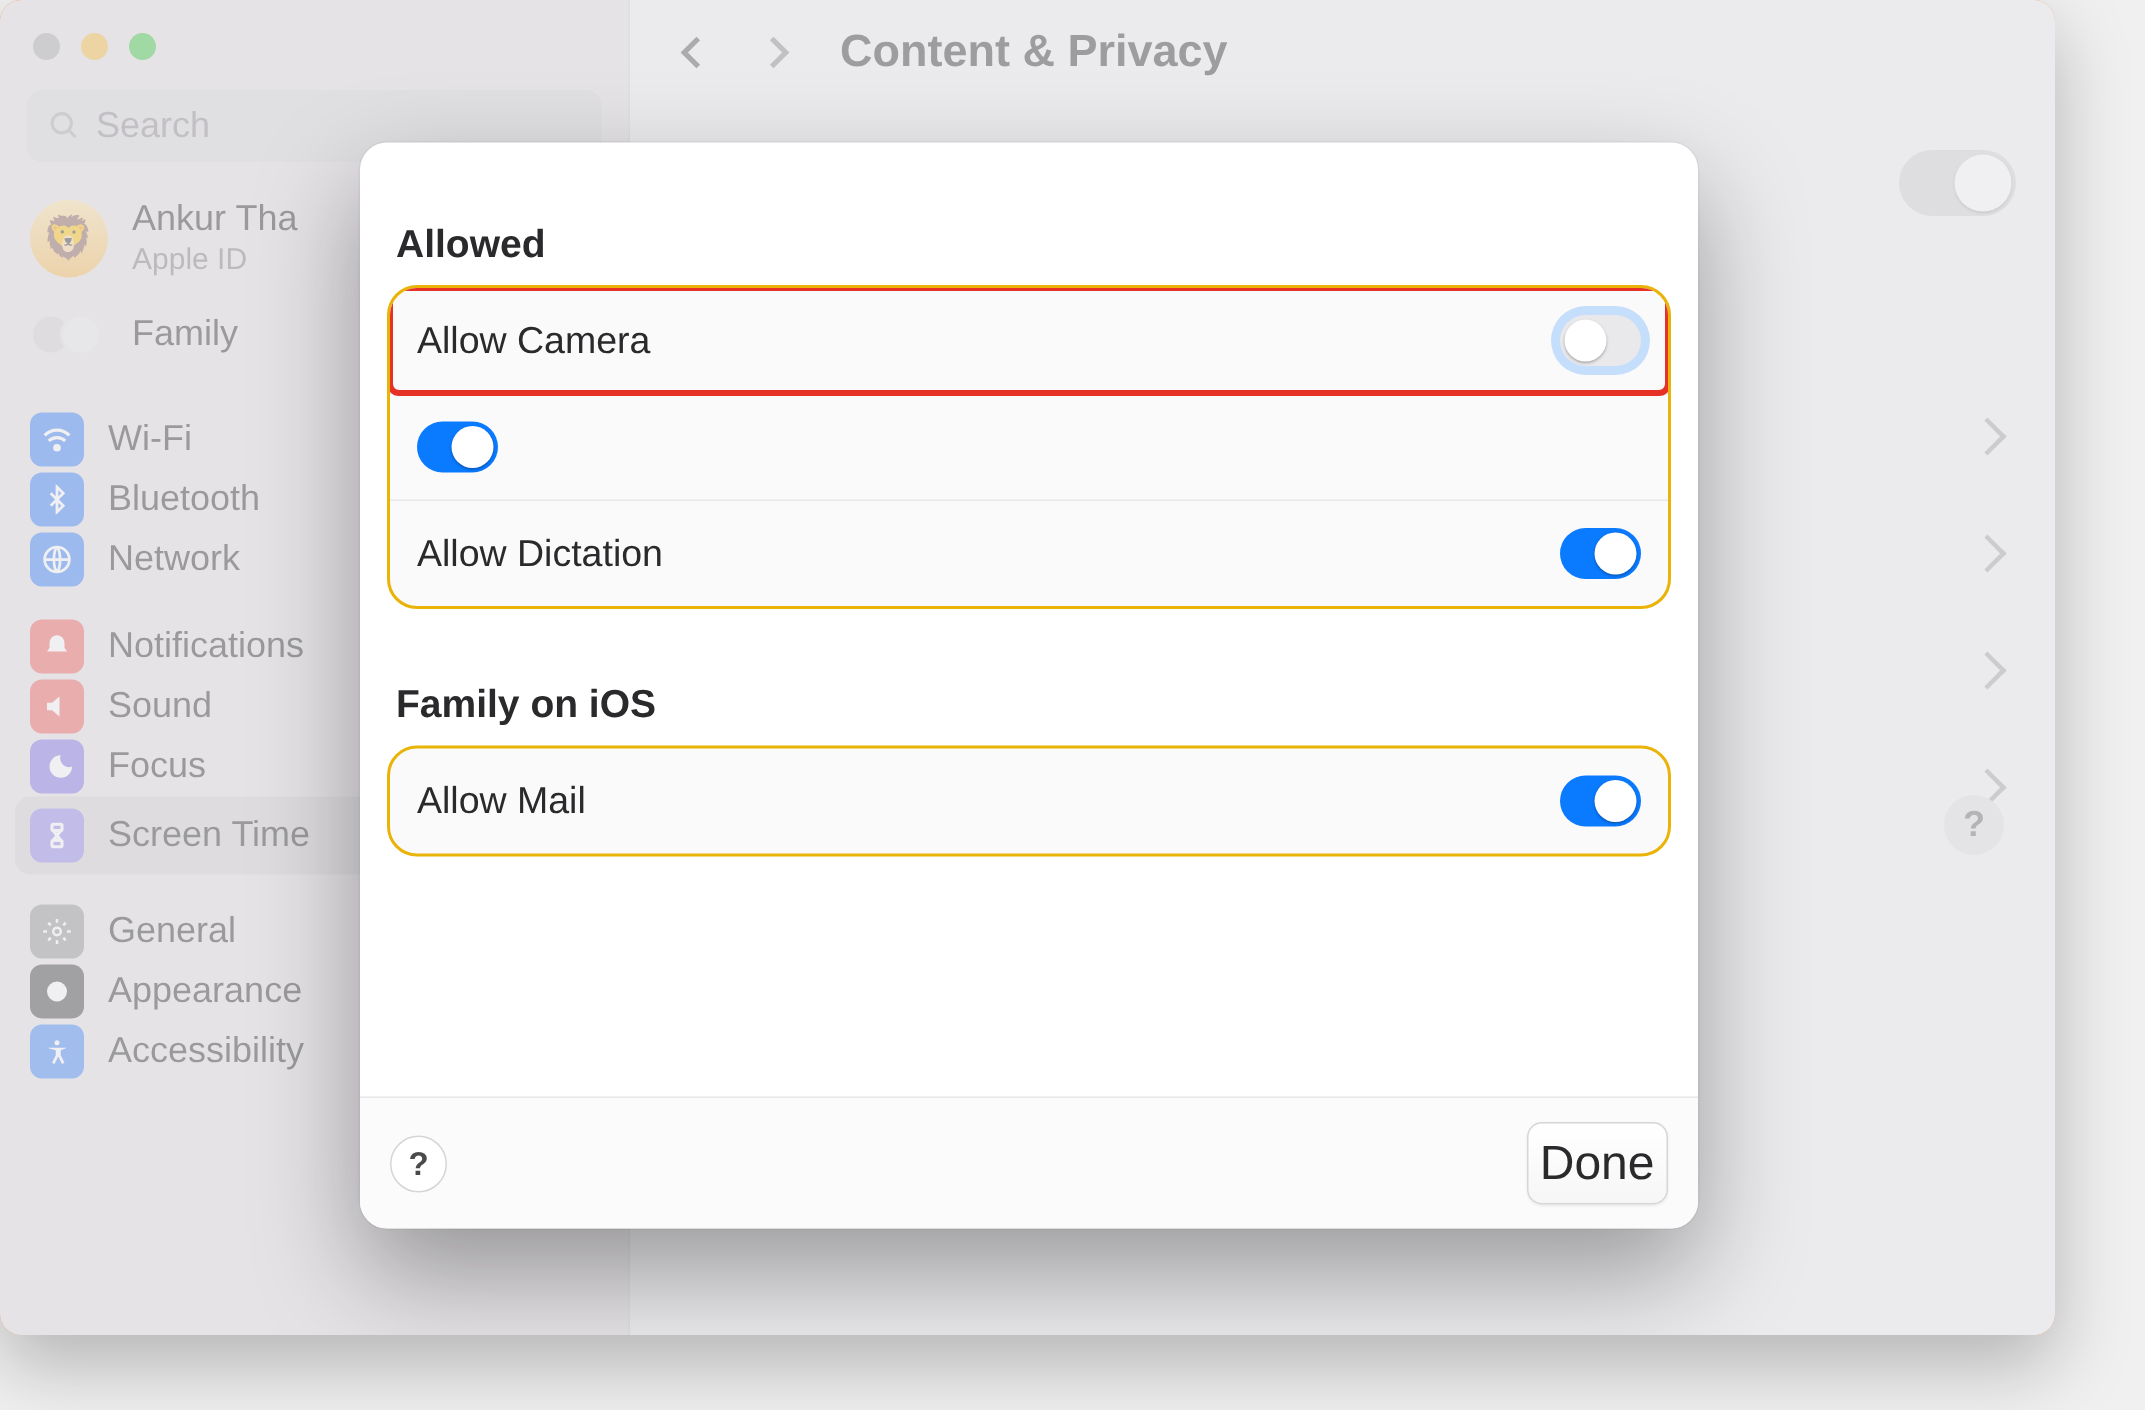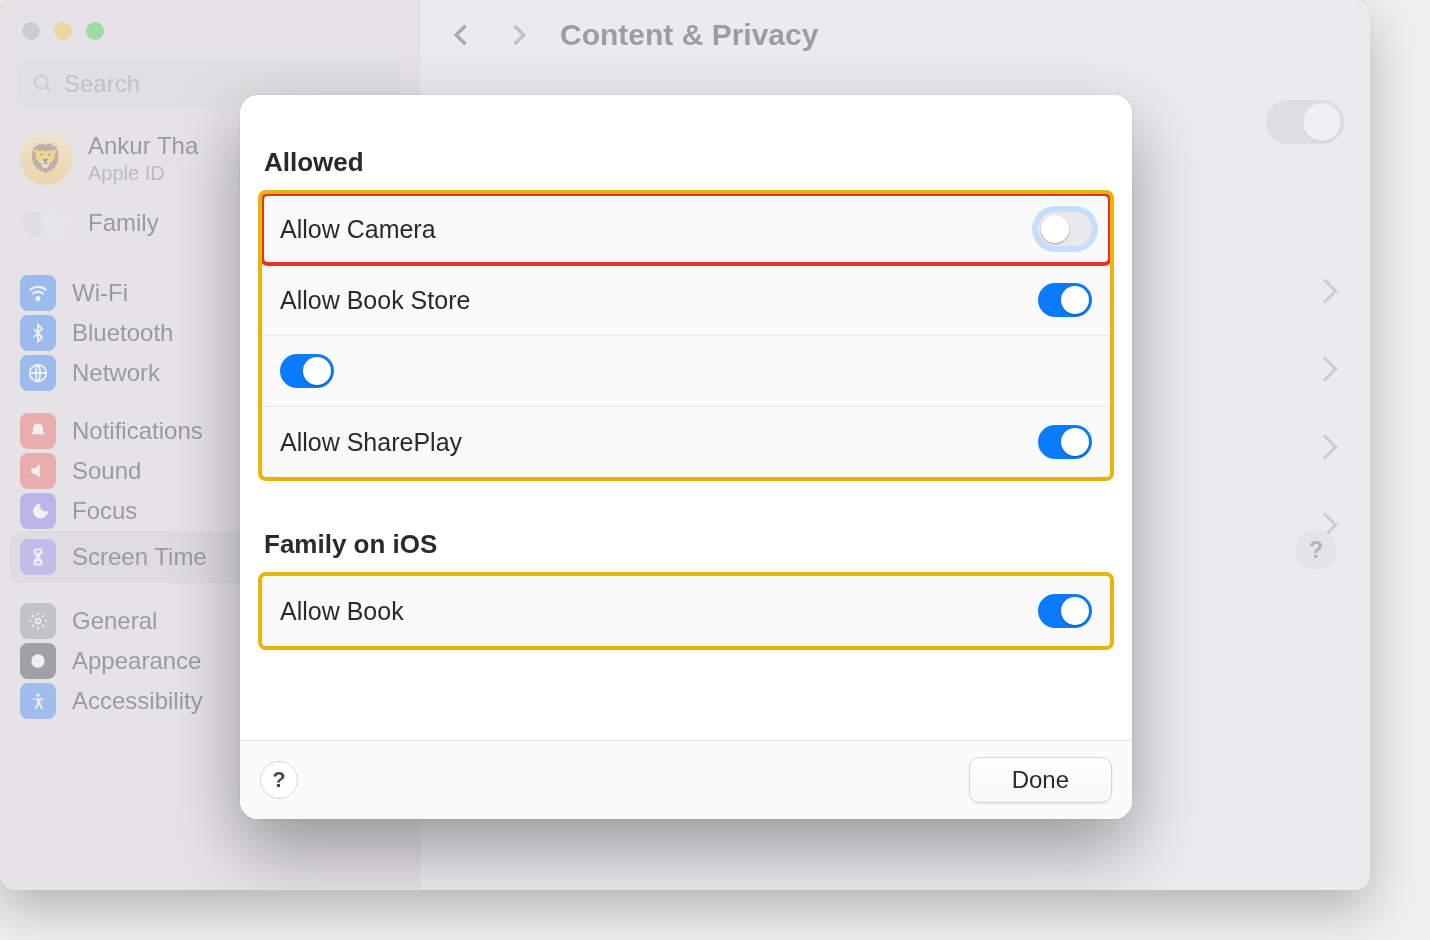--- a/index.html
+++ b/index.html
@@ -112,21 +112,21 @@
     background:#ffffff;
     border-radius:18px;
     box-shadow: 0 30px 70px rgba(0,0,0,0.35), 0 0 0 1px rgba(0,0,0,0.04);
     display:flex; flex-direction:column;
     overflow:hidden;
   }
   .modal-body { flex:1; padding: 40px 18px 0 18px; overflow-y:auto; }
   .section-h { font-size:26px; font-weight:700; color:#2a2a2c; margin:12px 0 12px 6px; }
 
   .list {
-    border:4px solid #eab308; border-radius:8px; background:#fafafa;
+    border:2px solid #eab308; border-radius:20px; background:#fafafa;
     overflow:hidden;
   }
   .row {
     display:flex; align-items:center; justify-content:space-between;
     padding: 18px 18px;
     font-size:25px; color:#2a2a2c;
   }
   .row + .row { border-top:1px solid #e7e6e8; }
   .row.highlight {
     outline: 4px solid #e53126;
@@ -156,23 +156,23 @@
     display:flex; align-items:center; justify-content:space-between;
     background:#fbfbfb;
   }
   .help-btn {
     width:38px; height:38px; border-radius:50%;
     border:1px solid #d6d5d8; background:#fff;
     display:flex; align-items:center; justify-content:center;
     font-size:22px; color:#4a4a4c; font-weight:600;
   }
   .done-btn {
-    padding: 8px 42px; border-radius:10px;
+    padding: 8px 8px; border-radius:10px;
     border:1px solid #d6d5d8; background:linear-gradient(#ffffff,#f6f6f7);
-    font-size:24px; color:#2a2a2c;
+    font-size:32px; color:#2a2a2c;
     box-shadow: 0 1px 2px rgba(0,0,0,.08);
   }
 
   .modal-gap { height:36px; }
 </style>
 </head>
 <body>
 
 <div class="app-window">
 
@@ -342,38 +342,34 @@
 
   <div class="modal">
     <div class="modal-body">
       <div class="section-h">Allowed</div>
       <div class="list">
         <div class="row highlight">
           <span>Allow Camera</span>
           <div class="switch off"></div>
         </div>
         <div class="row">
-          <span>Allow Book Store</span>
           <div class="switch"></div>
         </div>
         <div class="row">
-          <div class="switch"></div>
-        </div>
-        <div class="row">
-          <span>Allow SharePlay</span>
+          <span>Allow Dictation</span>
           <div class="switch"></div>
         </div>
       </div>
 
       <div class="modal-gap"></div>
 
       <div class="section-h">Family on iOS</div>
       <div class="list">
         <div class="row">
-          <span>Allow Book</span>
+          <span>Allow Mail</span>
           <div class="switch"></div>
         </div>
       </div>
     </div>
 
     <div class="modal-footer">
       <div class="help-btn">
         <span>?</span>
       </div>
       <div class="done-btn">

